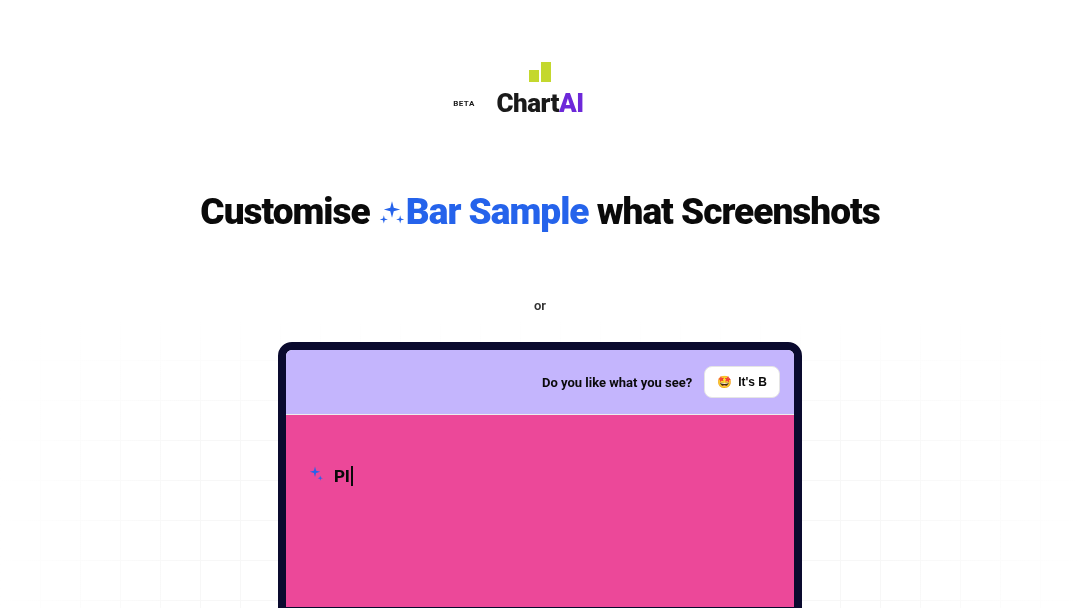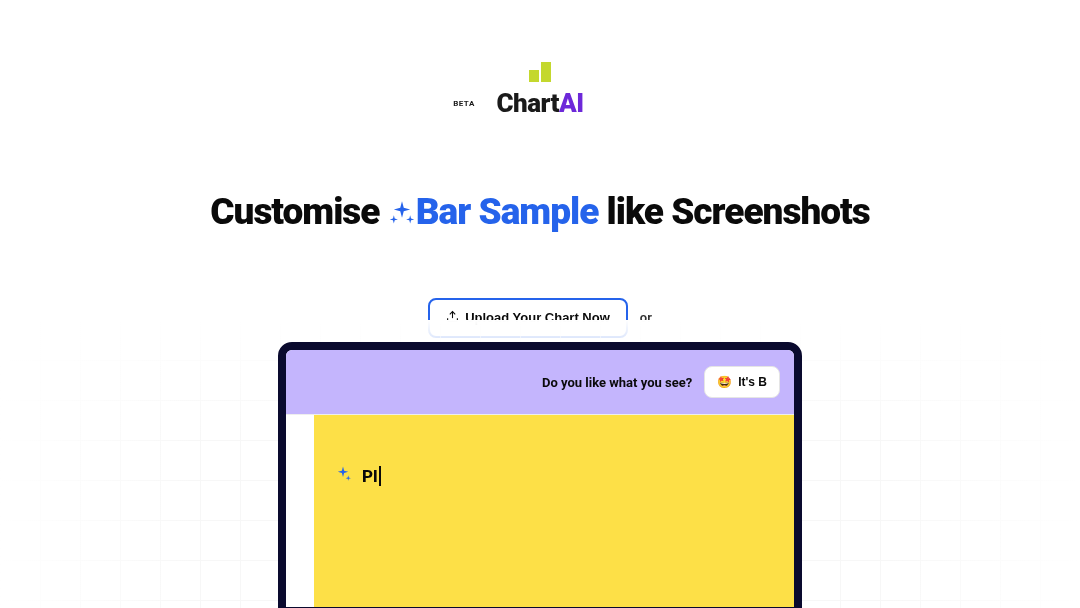--- a/index.html
+++ b/index.html
@@ -187,22 +187,21 @@
       font-size: 12px;
       font-weight: 800;
       color: #0a0a0a;
       cursor: pointer;
     }
     .demo-body {
       padding: 50px 20px 120px 20px;
       display: flex;
       align-items: center;
       gap: 10px;
-      background: #fde047;
-      margin-left: 28px;
+      background: #ec4899;
     }
     .sparkle-small {
       display: inline-block;
     }
     .typing-text {
       font-size: 17px;
       font-weight: 800;
       color: #0a0a0a;
     }
     .typing-cursor {
@@ -224,34 +223,24 @@
   </span>
 </div>
 
 <h1 class="headline">
   <span>Customise </span>
   <span class="sparkle-icon-large">
     <svg width="28" height="28" viewBox="0 0 24 24" fill="#2563eb">
       <path d="M12 2l1.5 5.5L19 9l-5.5 1.5L12 16l-1.5-5.5L5 9l5.5-1.5L12 2zM19 14l.75 2.75L22.5 17.5l-2.75.75L19 21l-.75-2.75L15.5 17.5l2.75-.75L19 14zM5 14l.75 2.75L8.5 17.5l-2.75.75L5 21l-.75-2.75L1.5 17.5l2.75-.75L5 14z"></path>
     </svg>
   </span><span class="headline-highlight">Bar Sample</span>
-  <span> like Screenshots</span>
+  <span> what Screenshots</span>
 </h1>
 
 <div class="cta-row">
-  <button class="btn-primary">
-    <span>
-      <svg width="13" height="13" viewBox="0 0 24 24" fill="none" stroke="#0a0a0a" stroke-width="2">
-        <path d="M21 15v4a2 2 0 0 1-2 2H5a2 2 0 0 1-2-2v-4"></path>
-        <polyline points="17 8 12 3 7 8"></polyline>
-        <line x1="12" y1="3" x2="12" y2="15"></line>
-      </svg>
-    </span>
-    <span>Upload Your Chart Now</span>
-  </button>
   <span class="or-text">or</span>
 </div>
 
 <div class="grid-bg"></div>
 <div class="fade-top"></div>
 <div class="fade-left"></div>
 <div class="fade-right"></div>
 
 <div class="demo-window">
   <div class="demo-header">

